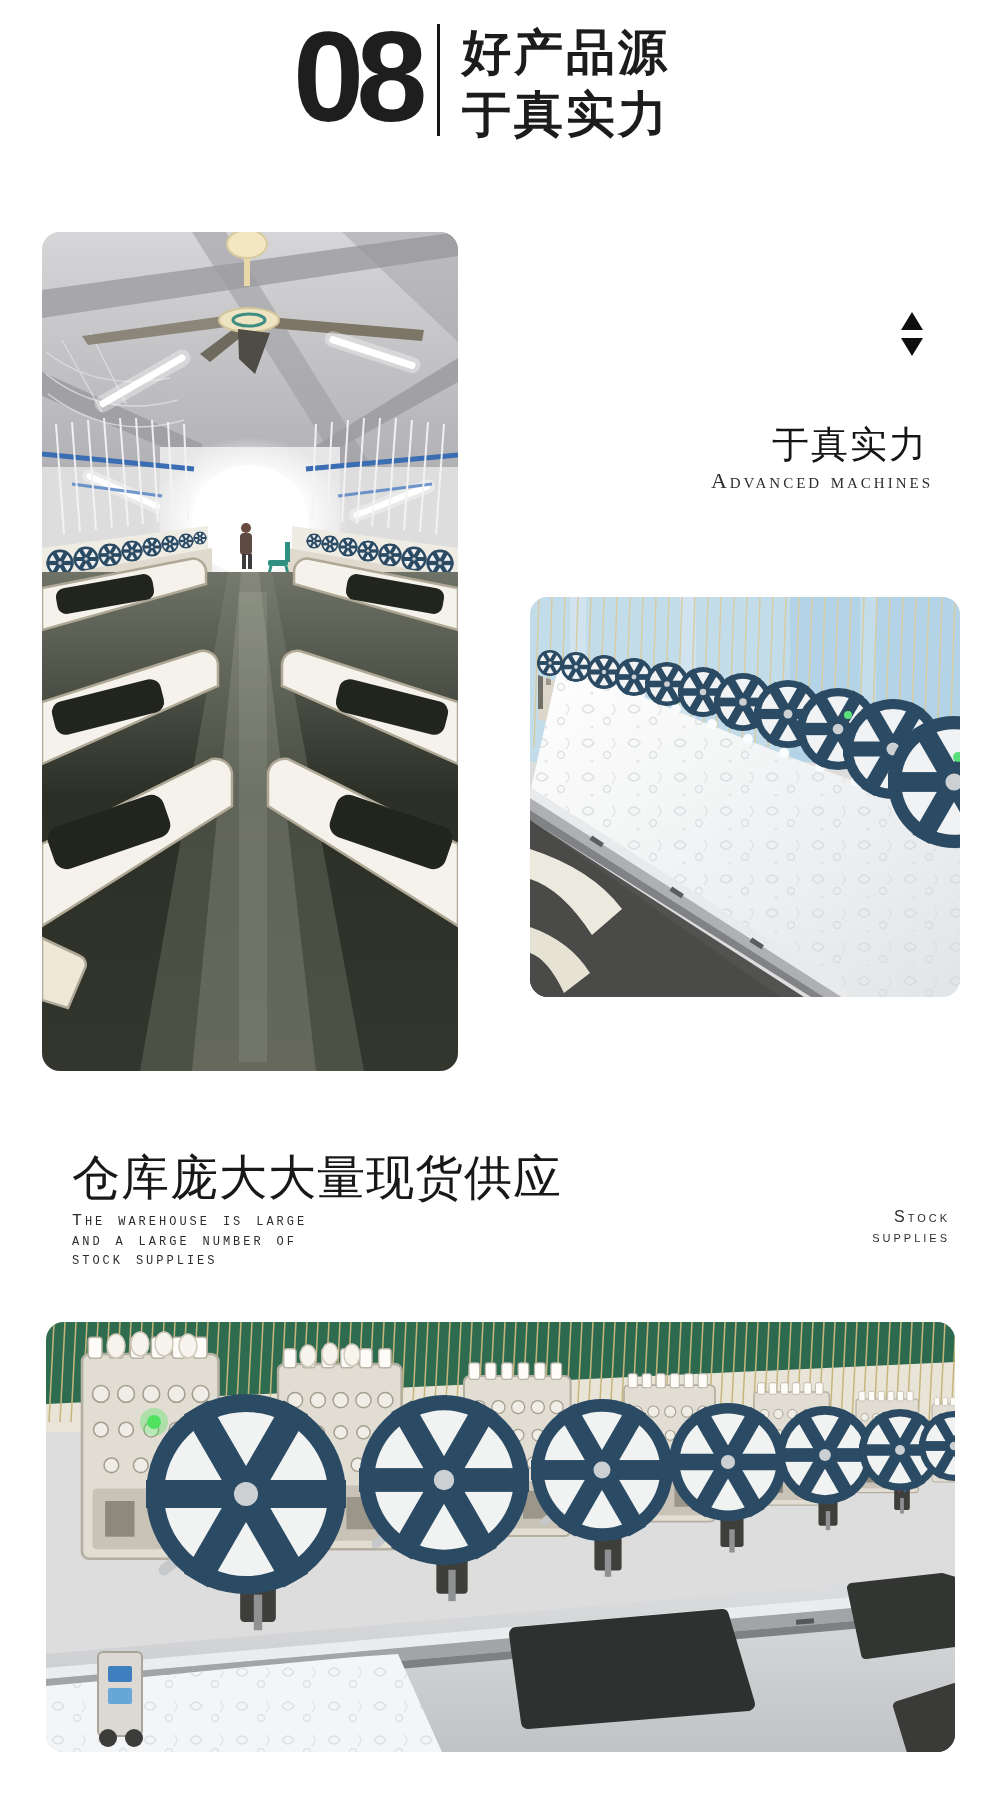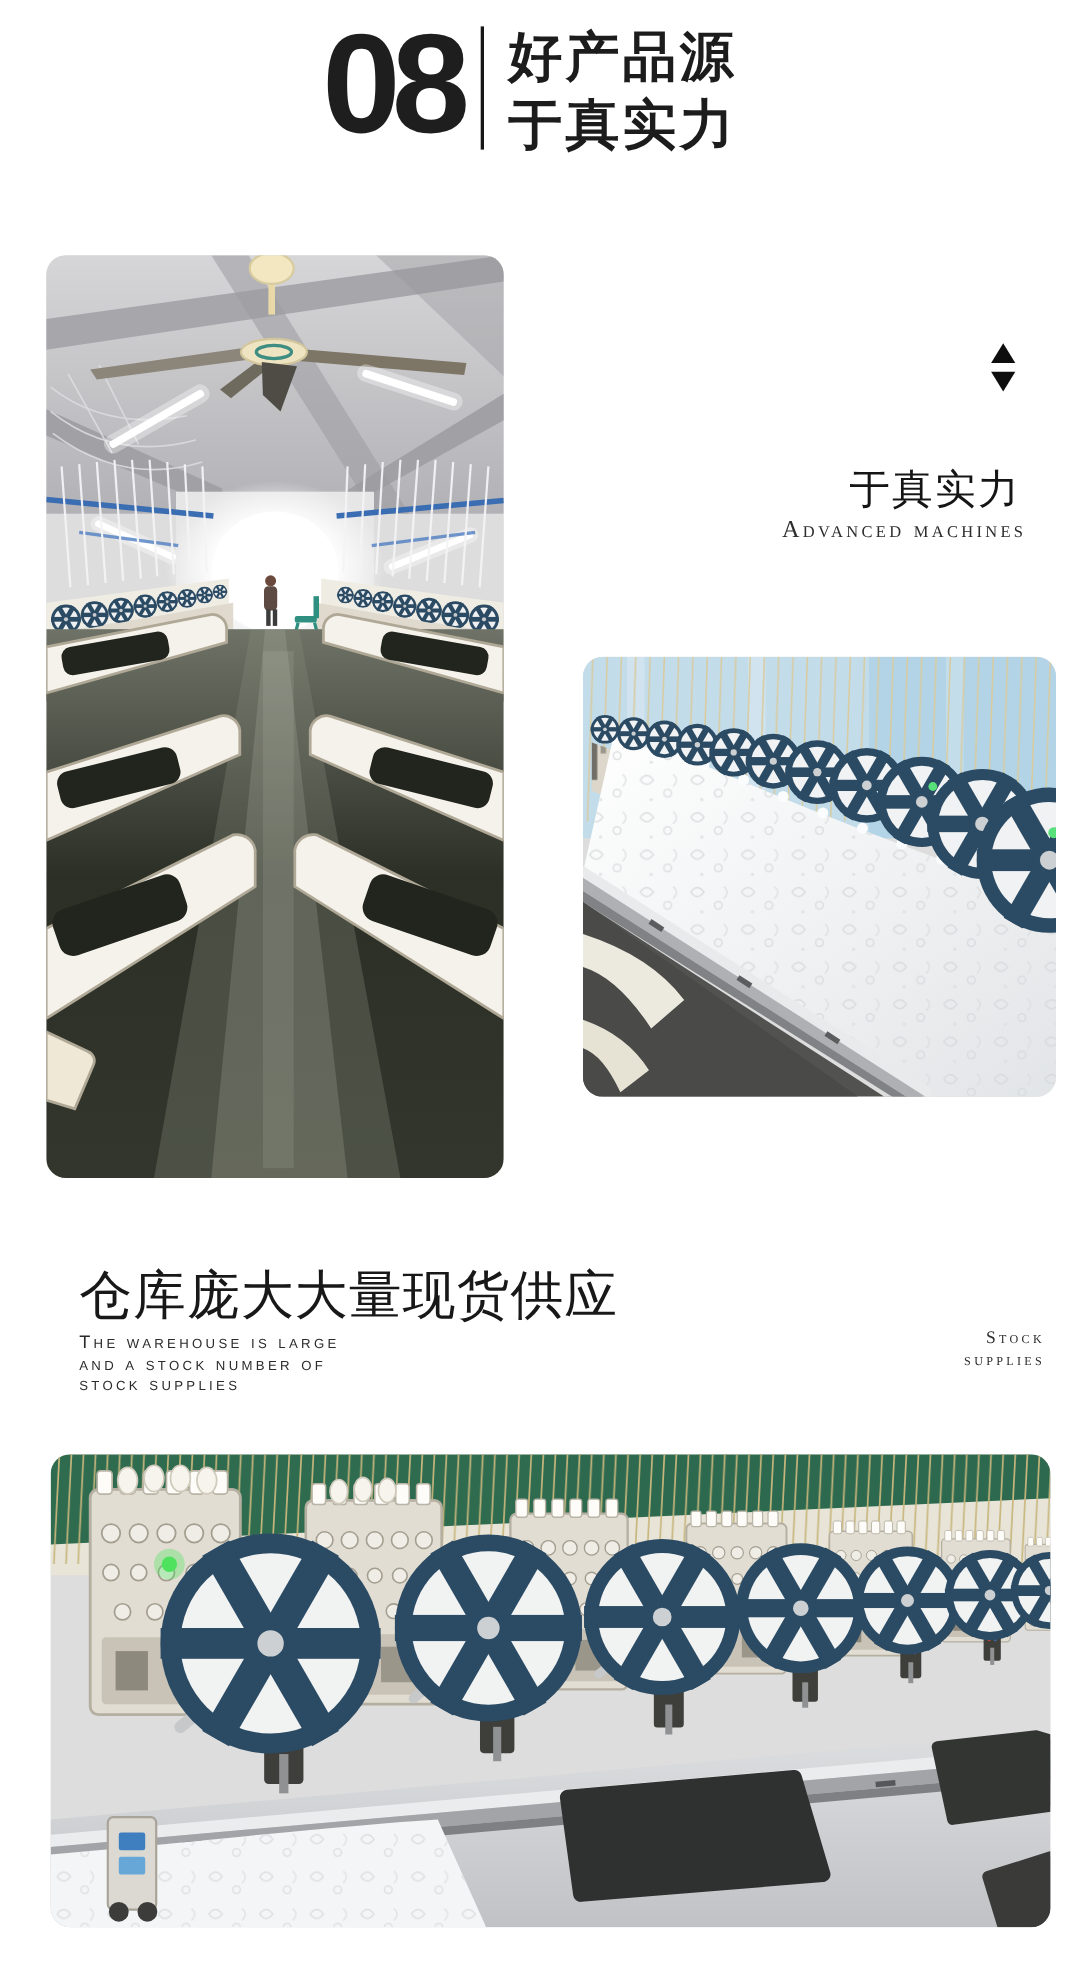--- a/index.html
+++ b/index.html
@@ -31,25 +31,25 @@
   .adv-zh{right:62px;top:420px;font-size:37px;letter-spacing:2px;color:#151515;text-align:right;white-space:nowrap;}
   .adv-en{
     right:57px;top:468px;font-size:22px;letter-spacing:3px;color:#2d2d2d;text-align:right;
     font-family:"Liberation Serif", serif;font-variant:small-caps;white-space:nowrap;
   }
 
   
   .wh-zh{left:72px;top:1146px;font-size:48px;letter-spacing:1px;color:#181818;white-space:nowrap;}
   .wh-en{
     left:72px;top:1211px;font-size:16.5px;line-height:19.5px;letter-spacing:3px;color:#2c2c2c;
-    font-family:Liberation Sans, sans-serif;font-variant:small-caps;
+    font-family:Liberation Mono, monospace;font-variant:small-caps;
   }
   .stock-en{
     right:40px;top:1207px;font-size:16px;line-height:20px;letter-spacing:3px;color:#2c2c2c;
-    font-family:Liberation Serif, serif;font-variant:small-caps;text-align:right;
+    font-family:Liberation Sans, sans-serif;font-variant:small-caps;text-align:right;
   }
 
   
   .photo{position:absolute;border-radius:18px;overflow:hidden;background:#dddddd;}
   .photo svg{display:block;width:100%;height:100%;}
   .photo1{left:42px;top:232px;width:416px;height:839px;}
   .photo2{left:530px;top:597px;width:430px;height:400px;}
   .photo3{left:46px;top:1322px;width:909px;height:430px;}
 </style>
 </head>
@@ -335,21 +335,21 @@
   <polygon points="0,223 308,422 308,400 240,400 0,400" fill="#525250"></polygon>
   <polygon points="0,223 250,400 0,400" fill="#4a4a48"></polygon>
   <path d="M0,252 Q62,272 92,312 L62,338 Q32,292 0,282 Z" fill="#eceade"></path>
   <path d="M0,330 Q40,344 60,376 L34,396 Q18,362 0,356 Z" fill="#e6e3d4"></path>
 </svg>
 </div>
 
 <div class="abs wh-zh">仓库庞大大量现货供应</div>
 <div class="abs wh-en">
   <div>The warehouse is large</div>
-  <div>and a stock number of</div>
+  <div>and a large number of</div>
   <div>stock supplies</div>
 </div>
 <div class="abs stock-en">
   <div>Stock</div>
   <div>supplies</div>
 </div>
 
 <div class="abs photo photo3">
 <svg viewBox="0 0 909 430" preserveAspectRatio="none">
   <defs>

